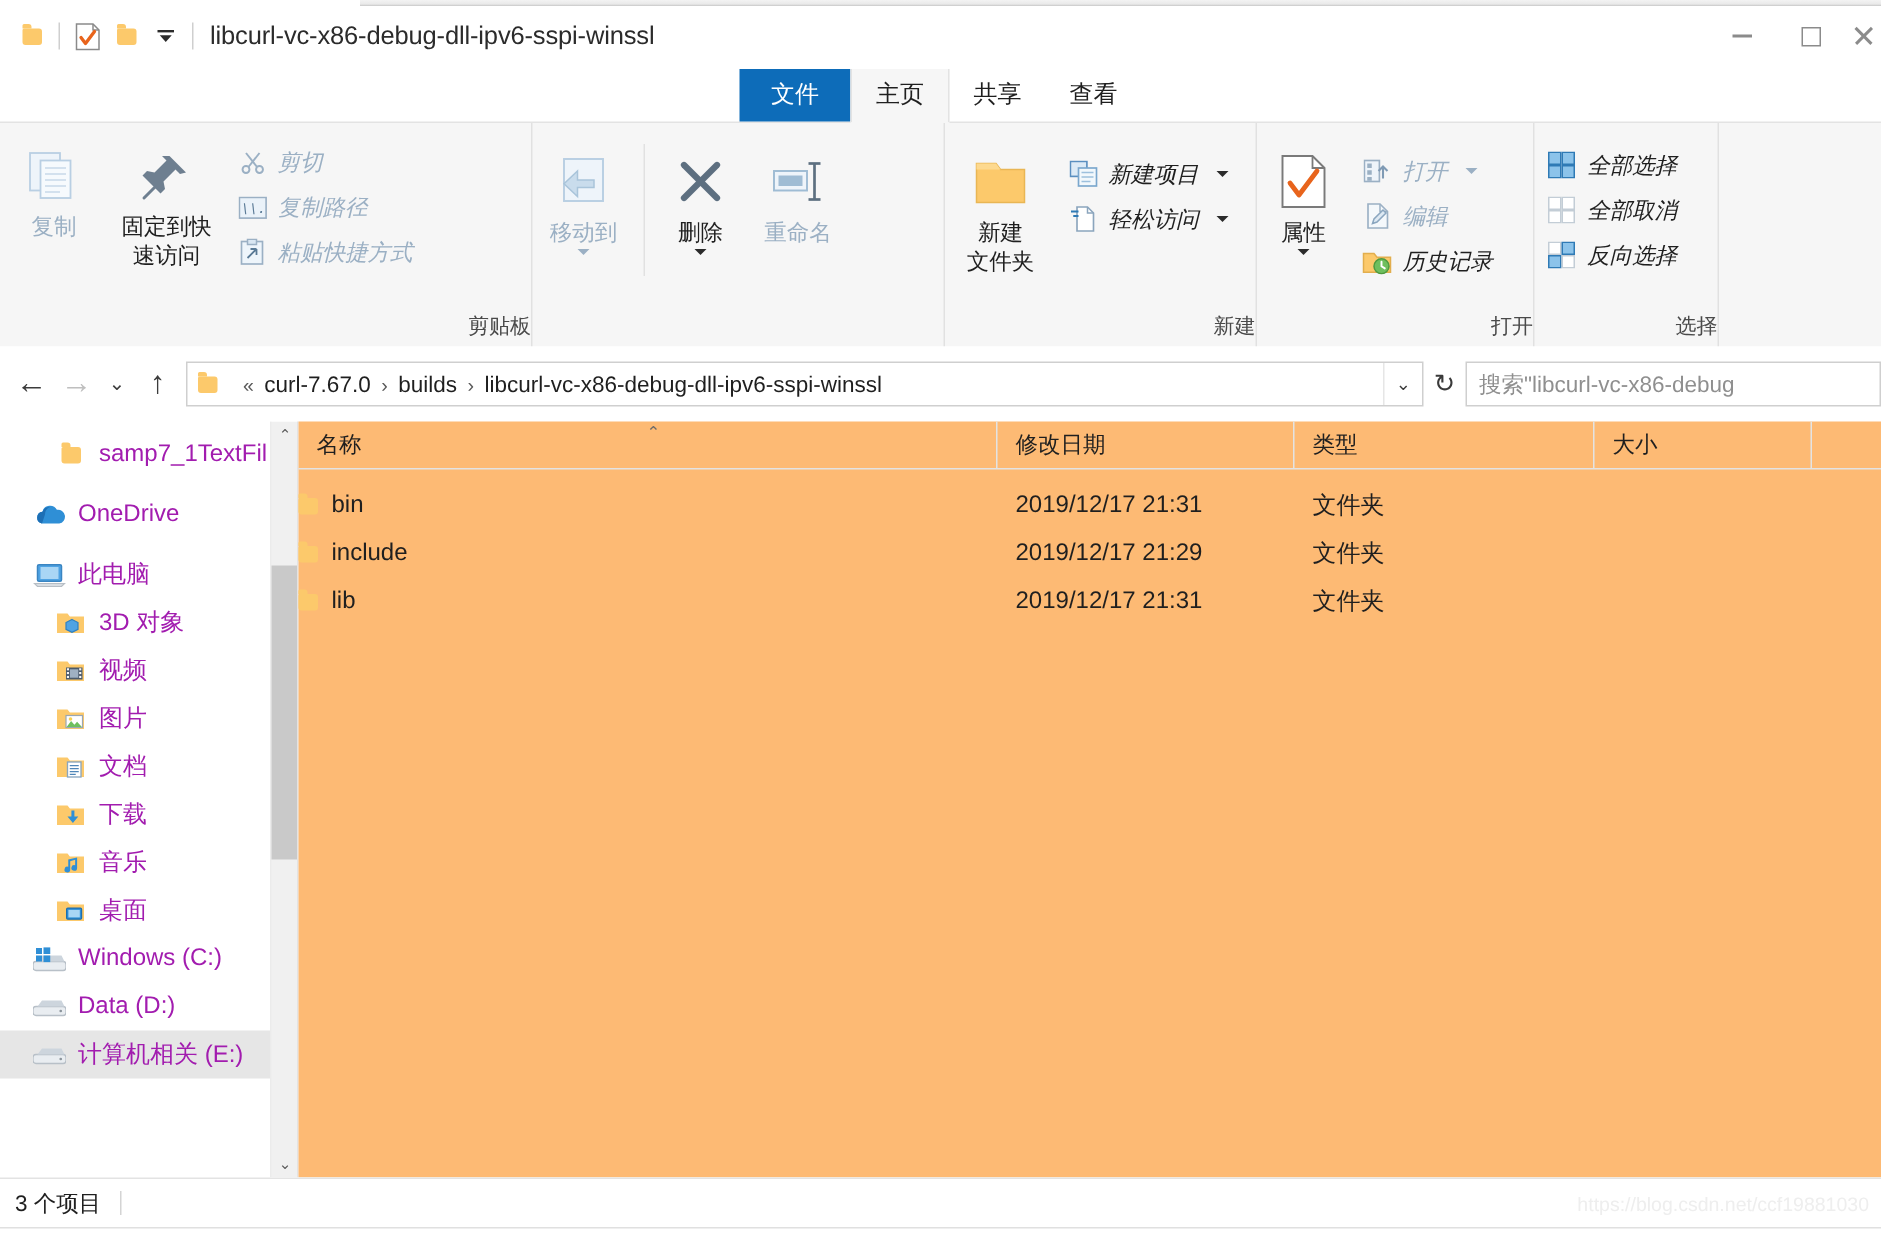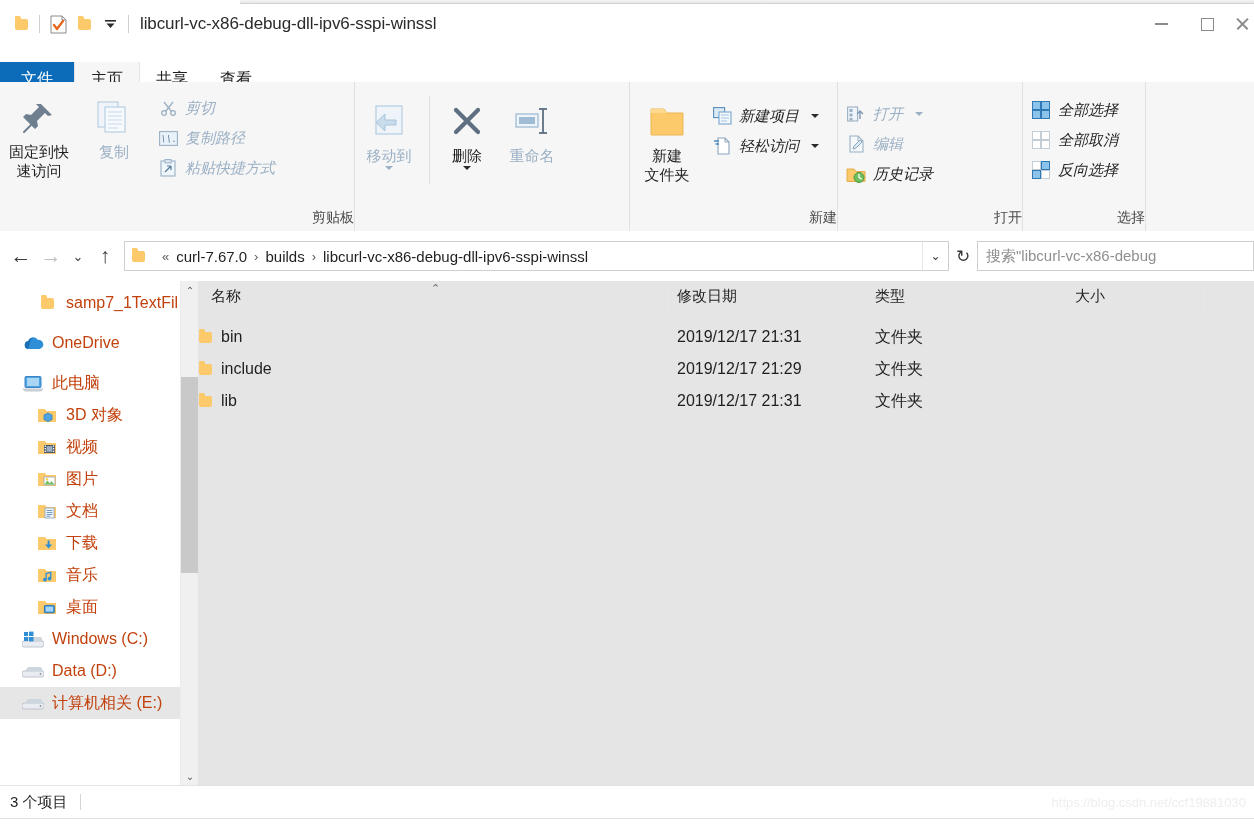--- a/index.html
+++ b/index.html
@@ -63,25 +63,25 @@
   .close-glyph { position: relative; width: 14px; height: 14px; display:block; }
   .close-glyph:before, .close-glyph:after {
     content: ""; position: absolute; left: 0; top: 6px;
     width: 15px; height: 1.5px; background: #8b8b8b;
   }
   .close-glyph:before { transform: rotate(45deg); }
   .close-glyph:after { transform: rotate(-45deg); }
 
   
   .tabstrip {
-    position: absolute; top: 62px; left: 0;
+    position: absolute; top: 46px; left: 0;
     width: 1254px; height: 36px;
     background: #ffffff;
     border-bottom: 1px solid #e3e3e3;
-    display: flex; align-items: stretch;
+    display: flex; align-items: stretch; justify-content: center;
   }
   .tab {
     display: flex; align-items: center; justify-content: center;
     font-size: 16px; color: #1f1f1f;
     padding: 0 16px; min-width: 60px;
     cursor: default;
   }
   .tab.file {
     background: #0d6cb9; color: #ffffff; min-width: 74px;
   }
@@ -206,21 +206,21 @@
   .navpane {
     position: relative;
     width: 198px; height: 504px;
     background: #ffffff;
     overflow: hidden;
   }
   .navlist { padding-top: 6px; }
   .navitem {
     display: flex; align-items: center;
     height: 32px; padding-left: 10px; gap: 8px;
-    font-size: 16px; color: #c2410c; white-space: nowrap;
+    font-size: 16px; color: #a21caf; white-space: nowrap;
   }
   .navitem.indent1 { padding-left: 36px; }
   .navitem.indent2 { padding-left: 22px; }
   .navitem.selected { background: #e6e6e6; }
   .navitem .nicon { width: 22px; height: 22px; flex: 0 0 22px; display:flex; align-items:center; justify-content:center; }
 
   .navscroll {
     position: absolute; right: 0; top: 0;
     width: 18px; height: 504px;
     background: #f0f0f0;
@@ -234,21 +234,21 @@
   .scroll-thumb {
     position: absolute; left: 0; width: 18px;
     background: #c9c9c9;
   }
 
   .splitter { width: 1px; background: #e3e3e3; height: 504px; }
 
   .filepane {
     position: relative;
     flex: 1; height: 504px;
-    background: #e5e5e5;
+    background: #fdba74;
   }
   .colhead {
     display: flex; align-items: stretch;
     height: 32px;
     border-bottom: 1px solid #e3e3e3;
     position: relative;
   }
   .colh {
     display: flex; align-items: center;
     font-size: 15px; color: #1f1f1f;
@@ -360,52 +360,52 @@
     <div class="tab file">文件</div>
     <div class="tab active">主页</div>
     <div class="tab">共享</div>
     <div class="tab">查看</div>
   </div>
 
   <div class="ribbon">
 
     <div class="rgroup" style="width:355px">
       <div class="rgroup-body">
-        <div class="bigbtn" style="width:78px">
-          <div class="bicon">
-            <svg width="36" height="36" viewBox="0 0 36 36">
-              <g fill="#6e7f90">
-                <path d="M20 5 l11 11 -4 1 -3 -3 -8 8 1 5 -3 3 -12 -12 3 -3 5 1 8 -8 -3 -3 z"></path>
-              </g>
-              <path d="M10 26 L3 33" stroke="#6e7f90" stroke-width="2" stroke-linecap="round"></path>
-            </svg>
-          </div>
-          <div class="blabel">
-            <span>固定到快</span><br>
-            <span>速访问</span>
-          </div>
-        </div>
-
         <div class="bigbtn dim">
           <div class="bicon">
             <svg width="40" height="40" viewBox="0 0 40 40">
               <rect x="4" y="5" width="20" height="25" fill="#eef4fa" stroke="#b9cfe3" stroke-width="1.2"></rect>
               <rect x="11" y="10" width="20" height="25" fill="#f6fafd" stroke="#b9cfe3" stroke-width="1.2"></rect>
               <g stroke="#c7d9e8" stroke-width="1">
                 <line x1="14" y1="15" x2="28" y2="15"></line>
                   <line x1="14" y1="19" x2="28" y2="19"></line>
                 <line x1="14" y1="23" x2="28" y2="23"></line>
                   <line x1="14" y1="27" x2="28" y2="27"></line>
                 <line x1="14" y1="31" x2="24" y2="31"></line>
               </g>
             </svg>
           </div>
           <div class="blabel">复制</div>
         </div>
 
+        <div class="bigbtn" style="width:78px">
+          <div class="bicon">
+            <svg width="36" height="36" viewBox="0 0 36 36">
+              <g fill="#6e7f90">
+                <path d="M20 5 l11 11 -4 1 -3 -3 -8 8 1 5 -3 3 -12 -12 3 -3 5 1 8 -8 -3 -3 z"></path>
+              </g>
+              <path d="M10 26 L3 33" stroke="#6e7f90" stroke-width="2" stroke-linecap="round"></path>
+            </svg>
+          </div>
+          <div class="blabel">
+            <span>固定到快</span><br>
+            <span>速访问</span>
+          </div>
+        </div>
+
 
         <div class="smallcol">
           <div class="smallbtn dim">
             <span class="sicon">
               <svg width="17" height="17" viewBox="0 0 17 17">
                 <g stroke="#9bb0c4" stroke-width="1.3" fill="none">
                   <circle cx="4" cy="13" r="2.3"></circle>
                     <circle cx="13" cy="13" r="2.3"></circle>
                   <line x1="5.5" y1="11.5" x2="13" y2="2"></line>
                     <line x1="11.5" y1="11.5" x2="4" y2="2"></line>
@@ -524,20 +524,31 @@
             <span>轻松访问</span>
             <span class="caret-side"></span>
           </div>
         </div>
       </div>
       <div class="rgroup-title">新建</div>
     </div>
 
     <div class="rgroup" style="width:185px">
       <div class="rgroup-body" style="padding-top:4px">
+        <div class="bigbtn" style="width:62px">
+          <div class="bicon">
+            <svg width="32" height="38" viewBox="0 0 32 38">
+              <path d="M2 2 h20 l8 8 v26 h-28 z" fill="#ffffff" stroke="#7a7a7a" stroke-width="1.3"></path>
+              <path d="M22 2 v8 h8" fill="none" stroke="#7a7a7a" stroke-width="1.2"></path>
+              <path d="M7 20 l6 8 l12 -16" fill="none" stroke="#e8641c" stroke-width="3.2" stroke-linecap="round" stroke-linejoin="round"></path>
+            </svg>
+          </div>
+          <div class="blabel">属性</div>
+          <div class="caret-dn"></div>
+        </div>
         <div class="smallcol" style="padding-top:10px">
           <div class="smallbtn dim">
             <span class="sicon">
               <svg width="18" height="17" viewBox="0 0 18 17">
                 <rect x="0.6" y="1" width="10" height="14" fill="#eef4fa" stroke="#9bb0c4" stroke-width="1.1"></rect>
                 <g fill="#9bb0c4">
                     <rect x="2.5" y="3" width="3" height="3"></rect>
                     <rect x="2.5" y="7.5" width="3" height="3"></rect>
                     <rect x="2.5" y="12" width="3" height="2.5"></rect>
                   </g>

